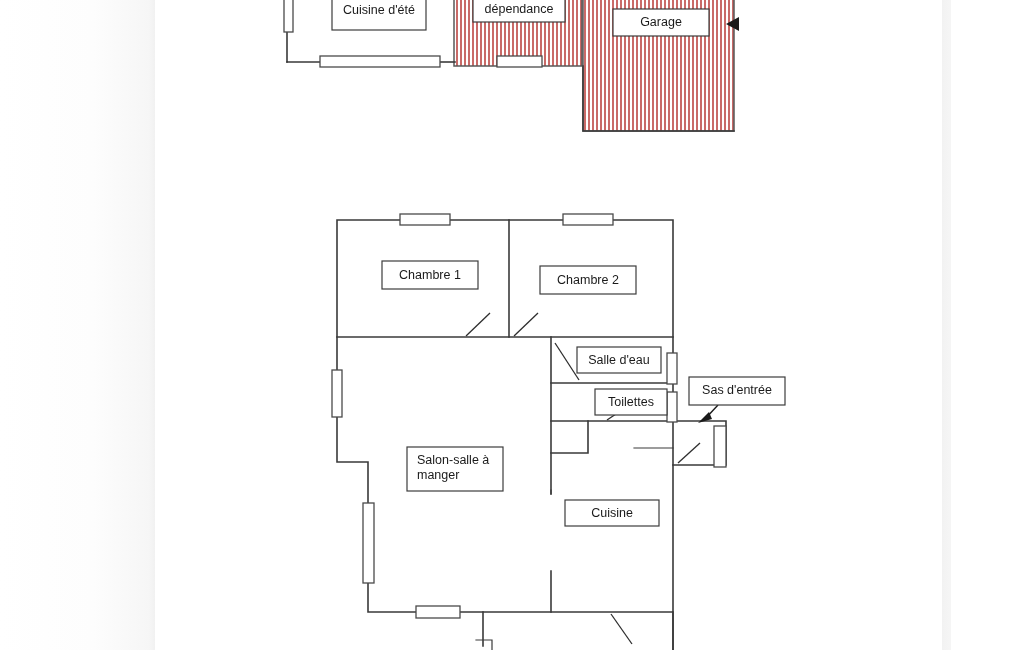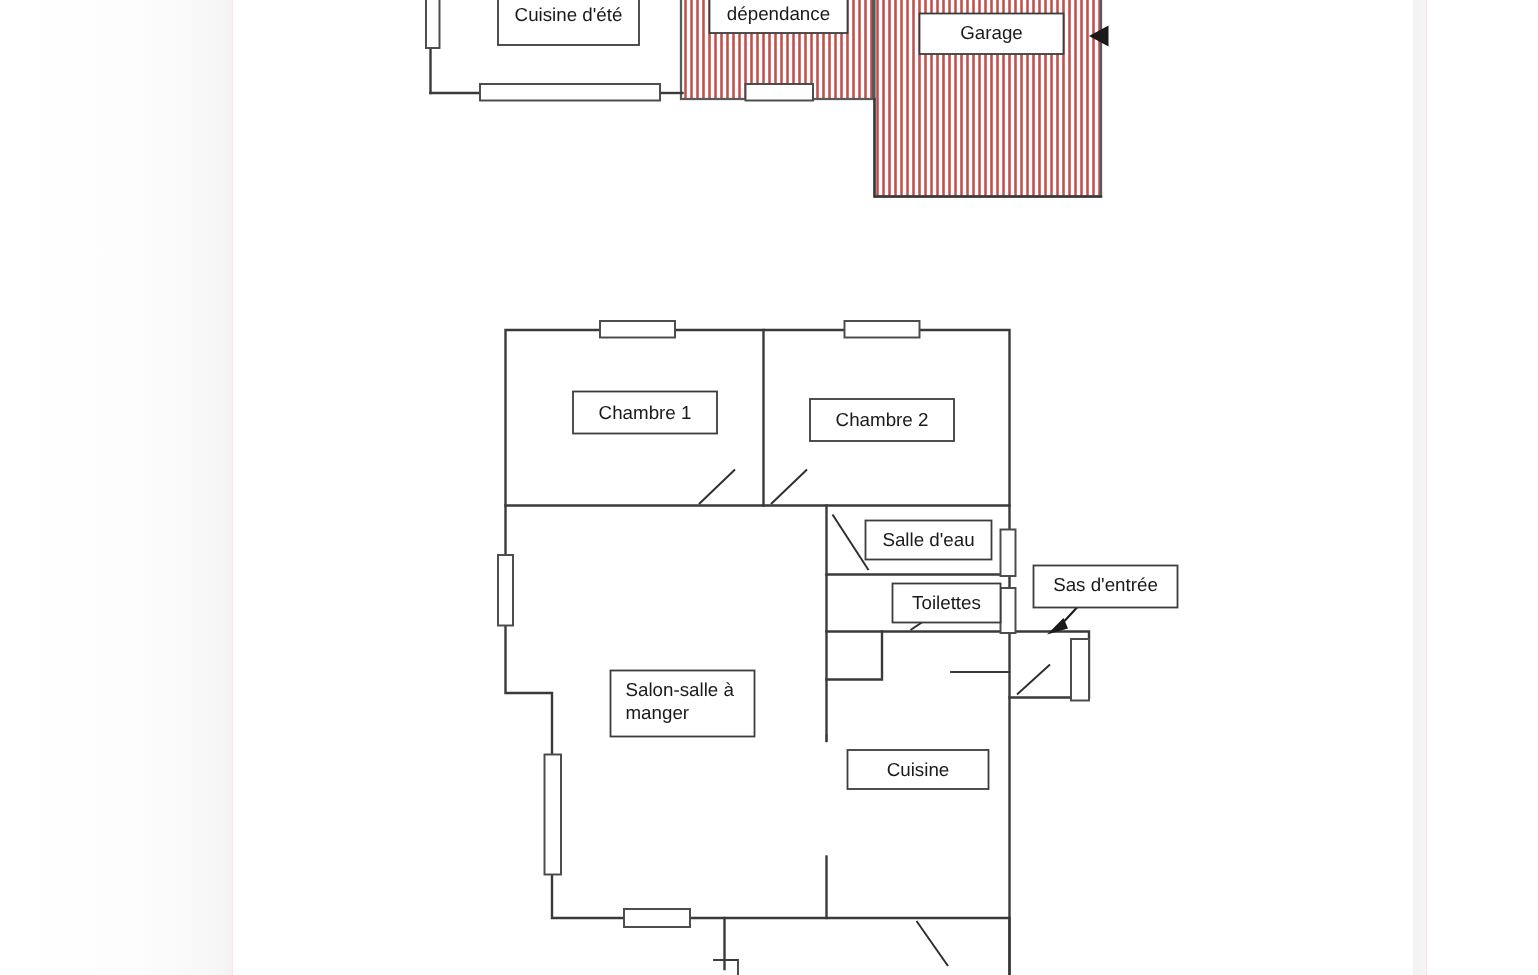--- a/index.html
+++ b/index.html
@@ -10,21 +10,21 @@
   body {
     width: 1025px;
     height: 650px;
     overflow: hidden;
     font-family: "Liberation Sans", sans-serif;
   }
   #viewer {
     position: relative;
     width: 951px;
     height: 650px;
-    background: #fca5a5;
+    background: #be185d;
     overflow: hidden;
   }
   
   #page-sheet {
     position: absolute;
     left: 155px;
     top: 0;
     width: 787px;
     height: 650px;
     background: #ffffff;

